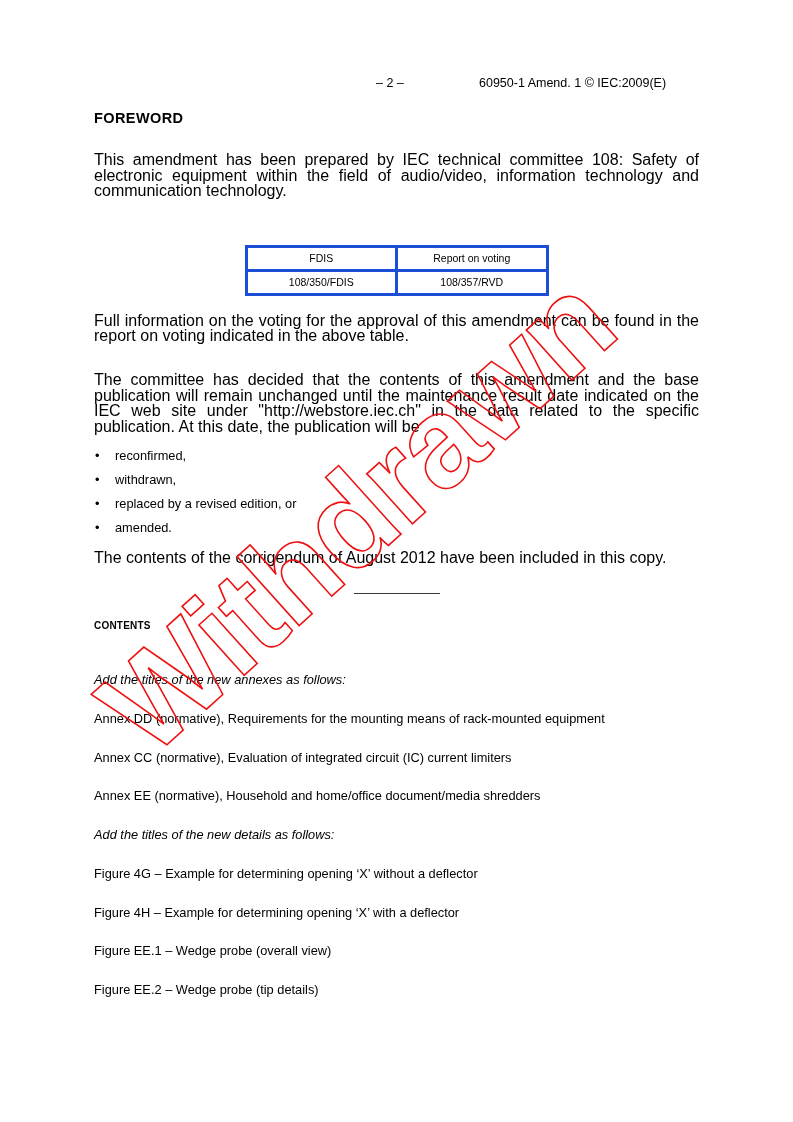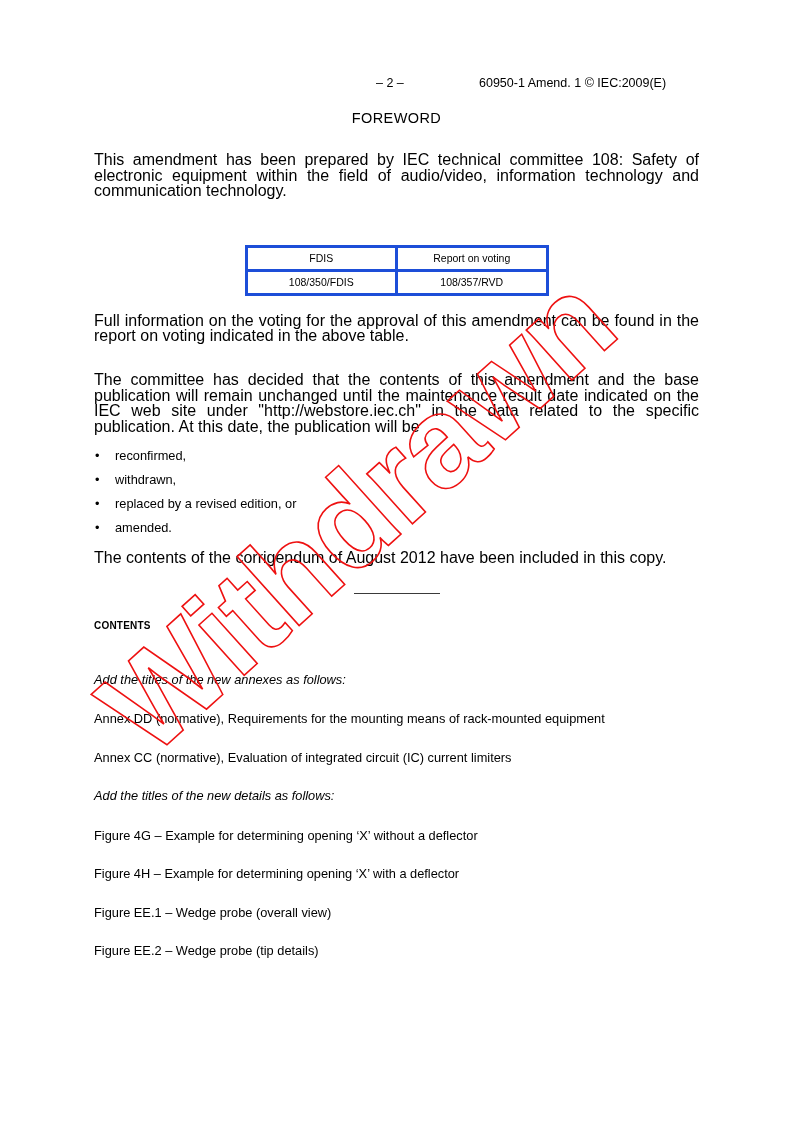--- a/index.html
+++ b/index.html
@@ -44,25 +44,24 @@
 
   
   .content {
     position: absolute;
     left: 94px;
     top: 110px;
     width: 605px;
   }
 
   .section-title {
-    text-align: center;
     font-size: 14.5px;
     letter-spacing: .4px;
     margin: 0 0 26px 0;
-    font-weight: normal;
+    font-weight: bold;
   }
 
   p.body {
     font-size: 16px;
     line-height: 15.6px;
     text-align: justify;
     margin: 0 0 16px 0;
   }
   p.body.tight { margin-bottom: 0; }
 
@@ -230,20 +229,21 @@
     <div class="rule-wrap">
       <div class="rule"></div>
     </div>
 
     <div class="contents-heading">CONTENTS</div>
 
     <div class="lead-in">Add the titles of the new annexes as follows:</div>
 
     <div class="entry">Annex DD (normative), Requirements for the mounting means of rack-mounted equipment</div>
     <div class="entry">Annex CC (normative), Evaluation of integrated circuit (IC) current limiters</div>
+    <div class="entry">Annex EE (normative), Household and home/office document/media shredders</div>
 
     <div class="lead-in">Add the titles of the new details as follows:</div>
 
     <div class="entry">Figure 4G – Example for determining opening ‘X’ without a deflector</div>
     <div class="entry">Figure 4H – Example for determining opening ‘X’ with a deflector</div>
     <div class="entry">Figure EE.1 – Wedge probe (overall view)</div>
     <div class="entry last">Figure EE.2 – Wedge probe (tip details)</div>
 
   </div>
 

